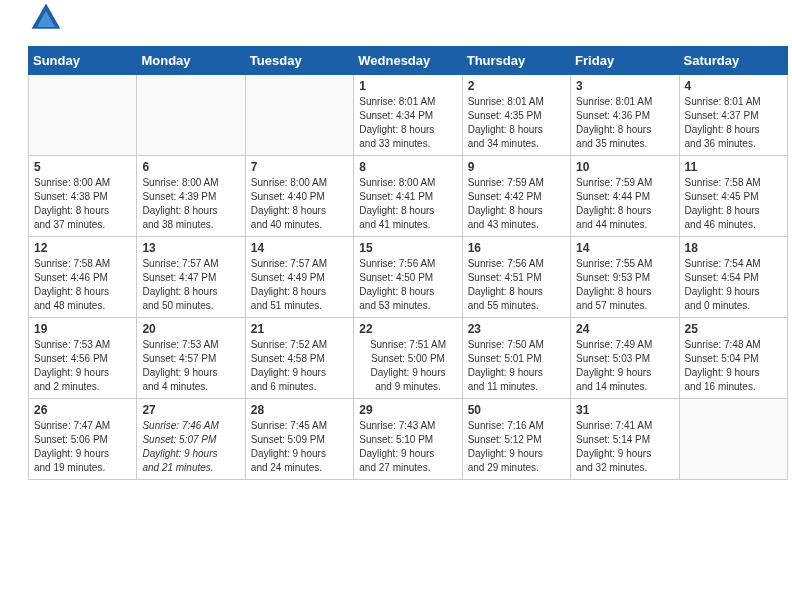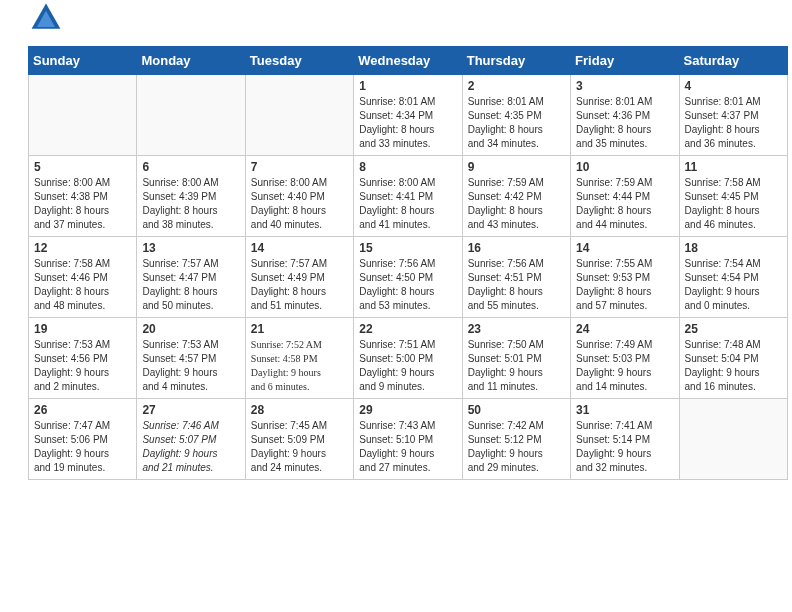--- a/index.html
+++ b/index.html
@@ -277,28 +277,28 @@
           </td>
           <td>
             <span class="day-number">20</span>
             <div class="day-info" style="white-space: pre-line;">Sunrise: 7:53 AM
 Sunset: 4:57 PM
 Daylight: 9 hours
 and 4 minutes.</div>
           </td>
           <td>
             <span class="day-number">21</span>
-            <div class="day-info" style="white-space: pre-line; font-family: Liberation Serif, serif;">Sunrise: 7:52 AM
+            <div class="day-info" style="white-space: pre-line;">Sunrise: 7:52 AM
 Sunset: 4:58 PM
 Daylight: 9 hours
 and 6 minutes.</div>
           </td>
           <td>
             <span class="day-number">22</span>
-            <div class="day-info" style="white-space: pre-line;">Sunrise: 7:51 AM
+            <div class="day-info" style="white-space: pre-line; text-align: center;">Sunrise: 7:51 AM
 Sunset: 5:00 PM
 Daylight: 9 hours
 and 9 minutes.</div>
           </td>
           <td>
             <span class="day-number">23</span>
             <div class="day-info" style="white-space: pre-line;">Sunrise: 7:50 AM
 Sunset: 5:01 PM
 Daylight: 9 hours
 and 11 minutes.</div>
@@ -342,21 +342,21 @@
           </td>
           <td>
             <span class="day-number">29</span>
             <div class="day-info" style="white-space: pre-line;">Sunrise: 7:43 AM
 Sunset: 5:10 PM
 Daylight: 9 hours
 and 27 minutes.</div>
           </td>
           <td>
             <span class="day-number">50</span>
-            <div class="day-info" style="white-space: pre-line;">Sunrise: 7:42 AM
+            <div class="day-info" style="white-space: pre-line;">Sunrise: 7:16 AM
 Sunset: 5:12 PM
 Daylight: 9 hours
 and 29 minutes.</div>
           </td>
           <td>
             <span class="day-number">31</span>
             <div class="day-info" style="white-space: pre-line;">Sunrise: 7:41 AM
 Sunset: 5:14 PM
 Daylight: 9 hours
 and 32 minutes.</div>

